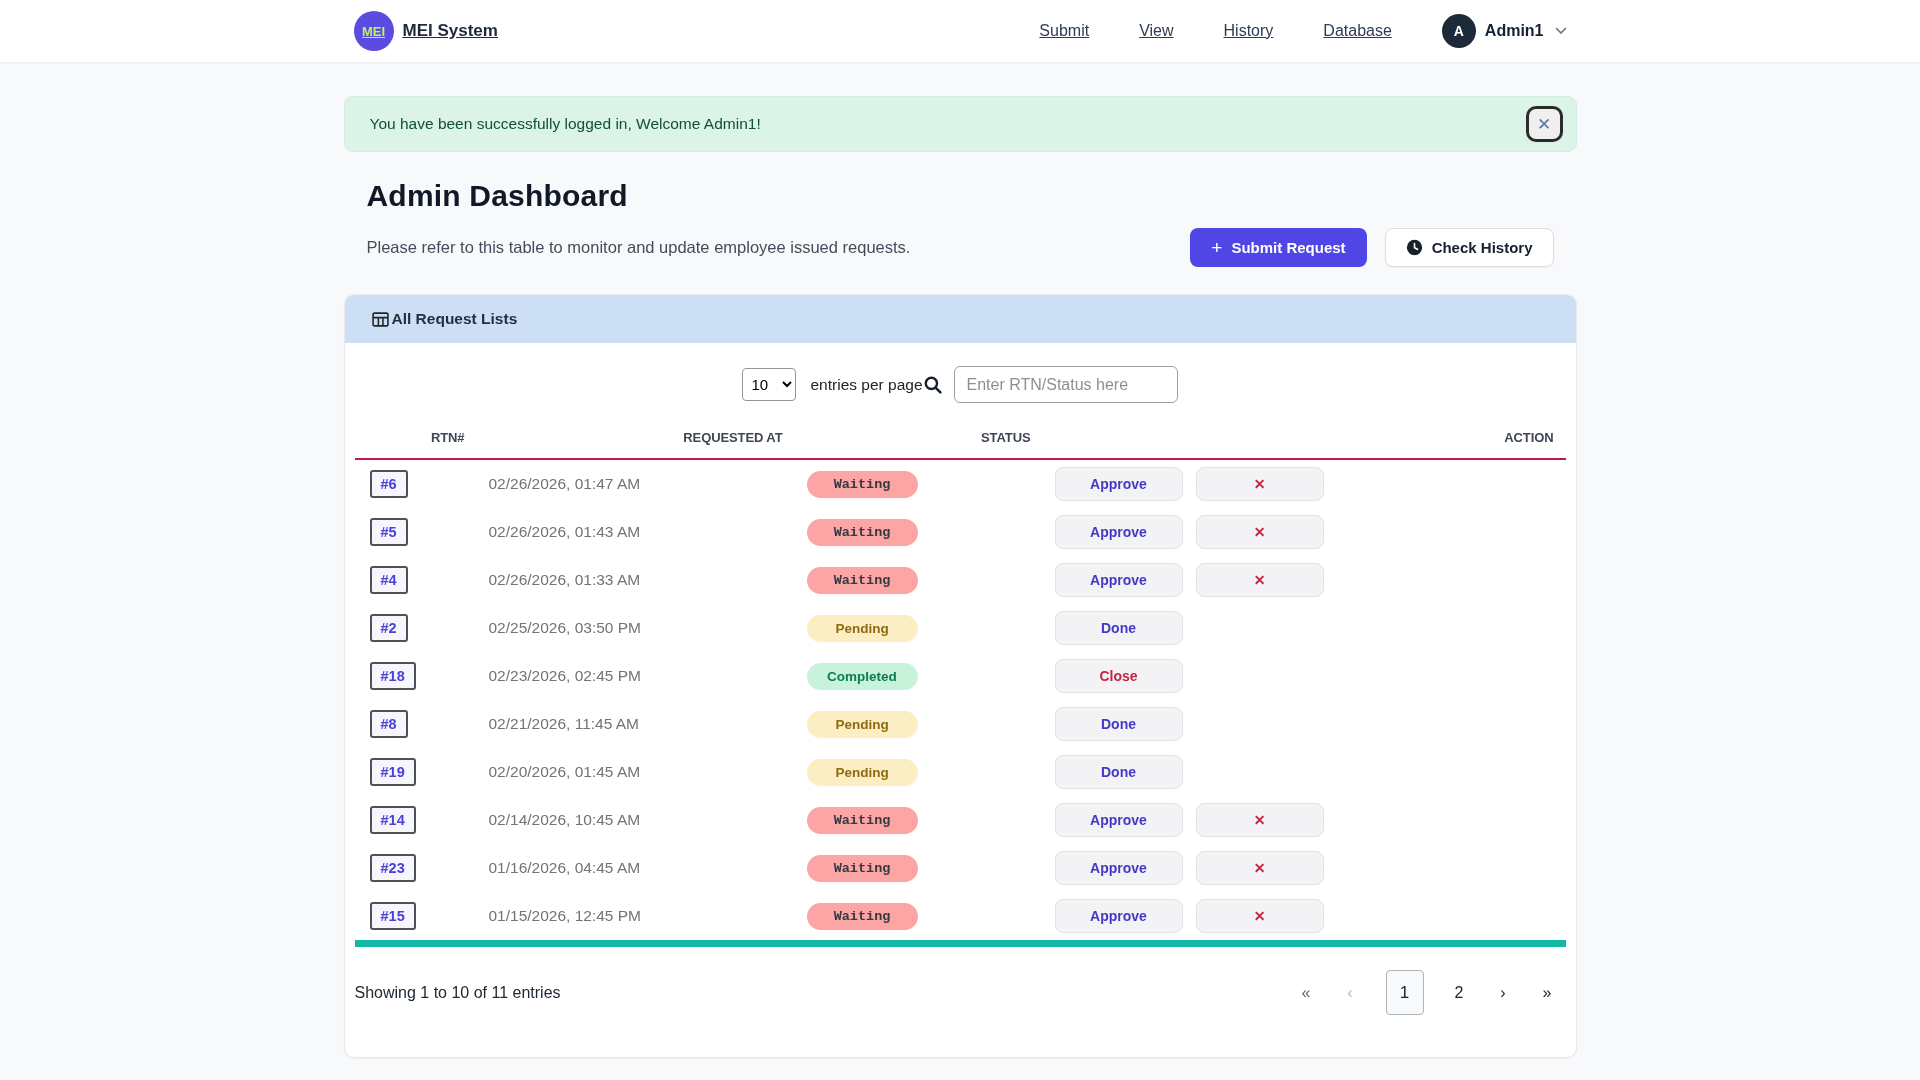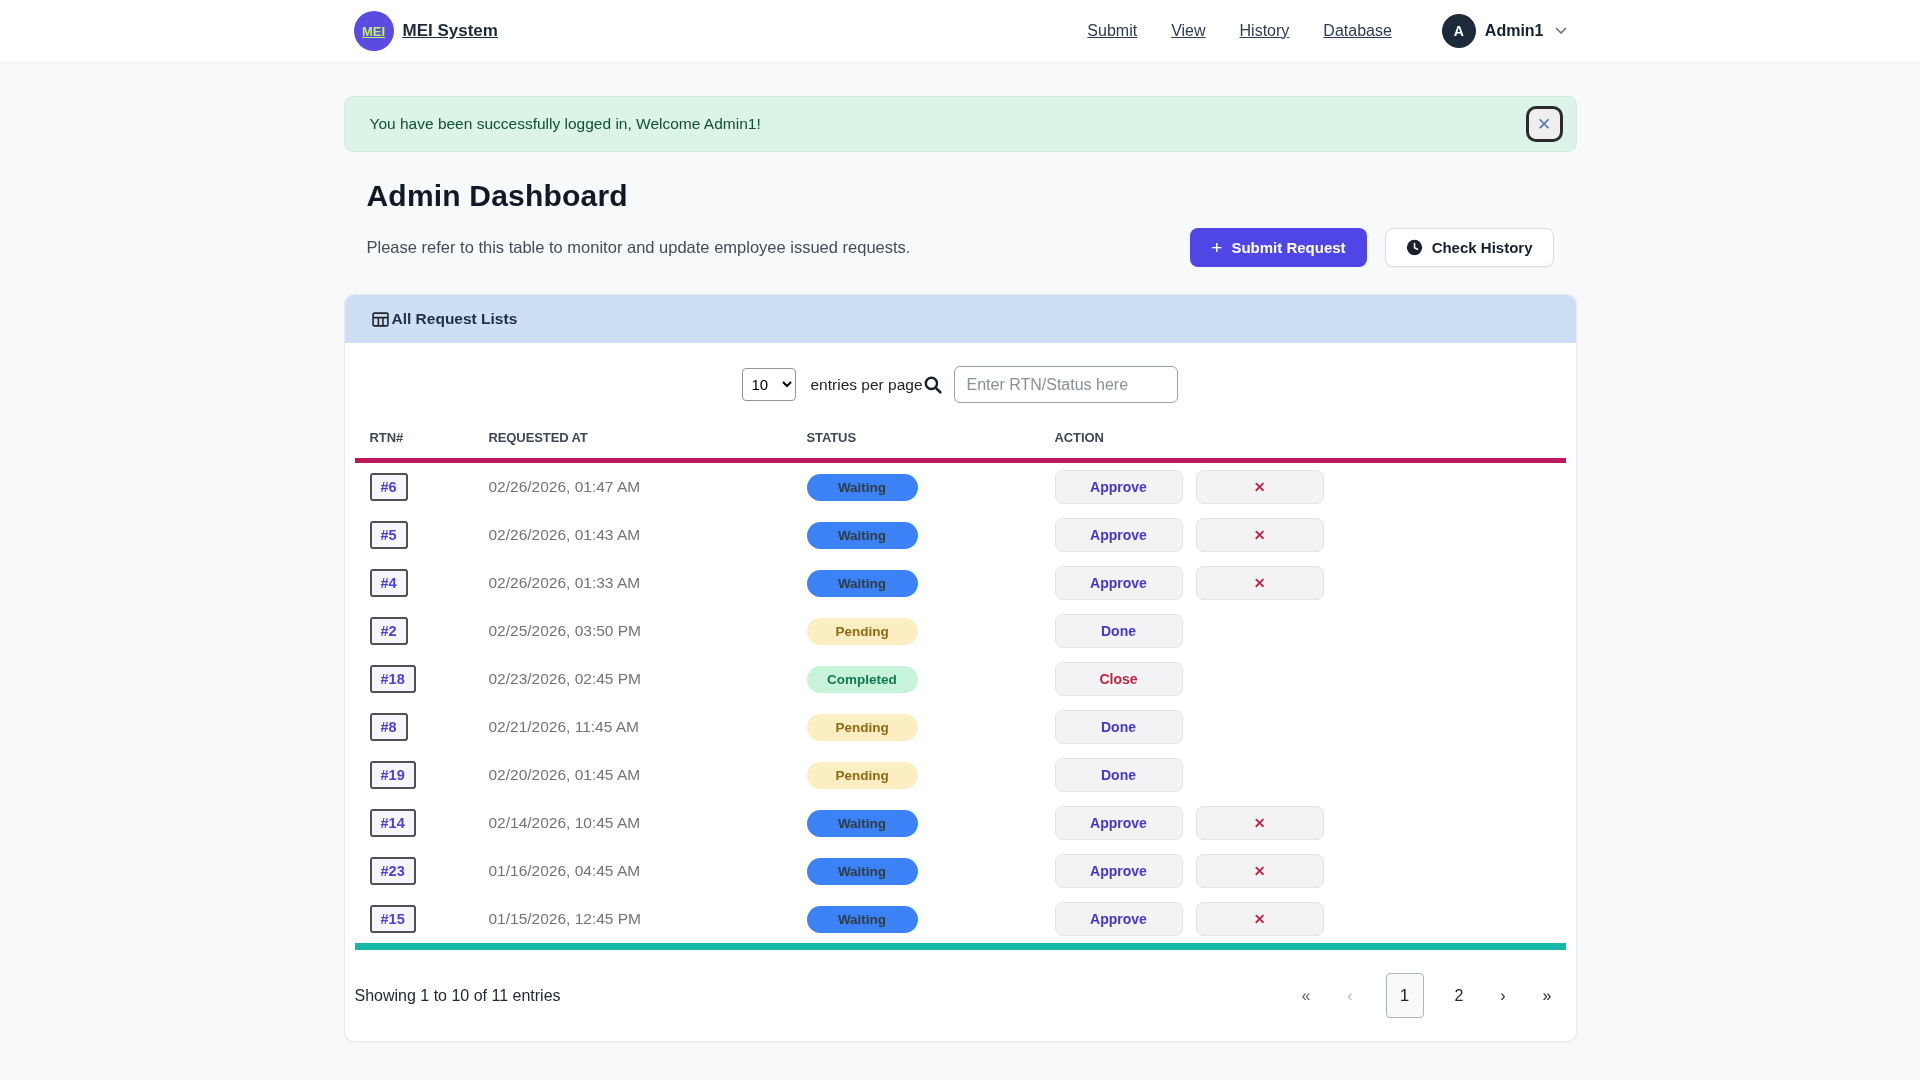--- a/index.html
+++ b/index.html
@@ -10,21 +10,21 @@
   
   .navbar { background: #fff; height: 62px; box-shadow: 0 1px 2px rgba(0,0,0,.05); }
   .navbar-inner { width: 1233px; margin: 0 auto; height: 100%; display: flex; align-items: center;
     justify-content: space-between; padding: 0 10px; }
   .brand { display: flex; align-items: center; gap: 9px; cursor: pointer; }
   .brand-logo { width: 40px; height: 40px; border-radius: 50%; background: #5b4be0; color: #bef264;
     font-weight: 700; font-size: 13px; display: flex; align-items: center; justify-content: center;
     text-decoration: underline; }
   .brand-name { font-size: 17px; font-weight: 700; color: #1e2a3a; text-decoration: underline; }
   .nav-right { display: flex; align-items: center; }
-  .nav-links { display: flex; align-items: center; gap: 34px; margin-right: 50px; }
+  .nav-links { display: flex; align-items: center; gap: 50px; margin-right: 50px; }
   .nav-link { font-size: 16px; color: #2d3b55; font-weight: 500; cursor: pointer; }
   .user-chip { display: flex; align-items: center; gap: 9px; cursor: pointer; }
   .avatar { width: 34px; height: 34px; border-radius: 50%; background: #1d2a3a; color: #fff;
     font-size: 14px; font-weight: 700; display: flex; align-items: center; justify-content: center; }
   .user-name { font-size: 16px; font-weight: 700; color: #142132; }
   .chev { margin-left: 2px; display: inline-flex; }
 
   
   .container { width: 1233px; margin: 0 auto; }
 
@@ -60,43 +60,43 @@
   .entries select { width: 54px; height: 33px; border: 1px solid #8f959e; border-radius: 4px;
     font-size: 15px; font-family: inherit; padding: 2px 4px; background: #fff; }
   .entries-label { font-size: 15.5px; color: #212529; margin-left: 14px; }
   .search { display: flex; align-items: center; gap: 11px; }
   .search input { width: 224px; height: 37px; border: 1px solid #9aa0a8; border-radius: 6px;
     padding: 0 12px; font-size: 16px; font-family: inherit; color: #212529; background: #fff; }
   .search input::placeholder { color: #8a9099; }
 
   
   table { width: calc(100% - 20px); margin: 0 10px; border-collapse: collapse; }
-  thead th { text-align: left; font-size: 13px; font-weight: 700; color: #3f4656; letter-spacing: -.1px;
-    padding: 10px 12px 13px; border-bottom: 5px solid #be185d; }
+  thead th { text-align: right; font-size: 13px; font-weight: 700; color: #3f4656; letter-spacing: -.1px;
+    padding: 10px 12px 13px; border-bottom: 2px solid #be185d; }
   th.c1, td.c1 { width: 122px; padding-left: 15px; }
   th.c2, td.c2 { width: 318px; }
   th.c3, td.c3 { width: 248px; }
   tbody td { padding: 7px 12px; height: 46px; vertical-align: middle; }
   tbody tr:last-child td { border-bottom: 7px solid #14b8a6; }
   .rtn-badge { display: inline-block; padding: 4px 9px; border: 2px solid #4e5257; border-radius: 3px;
     background: #f6f6fc; color: #4b40d8; font-weight: 700; font-size: 14.5px; cursor: pointer; }
   .req-at { font-size: 15.5px; color: #737373; }
   .pill { display: inline-block; min-width: 111px; text-align: center; padding: 6px 12px;
     border-radius: 999px; font-size: 13.5px; font-weight: 700; }
-  .pill.waiting { background: #3b82f6; color: #343a40; }
+  .pill.waiting { background: #fca5a5; color: #343a40; font-family: Liberation Mono, monospace; }
   .pill.pending { background: #fbeec3; color: #8f6a12; }
   .pill.completed { background: #c8f3db; color: #0f7a50; }
   .act-btn { display: inline-block; min-width: 128px; padding: 8px 10px; margin-right: 13px;
     background: #f3f3f5; border: 1px solid #e3e3e7; border-radius: 8px; font-weight: 700;
     font-size: 14px; text-align: center; cursor: pointer; font-family: inherit; }
   .act-btn.approve, .act-btn.done { color: #4338ca; }
   .act-btn.reject, .act-btn.close { color: #c22443; }
 
   
-  .card-footer { display: flex; align-items: center; justify-content: space-between; padding: 23px 10px 23px; }
+  .card-footer { display: flex; align-items: center; justify-content: space-between; padding: 23px 10px 42px; }
   .summary { font-size: 16px; color: #202a37; }
   .pagination { display: flex; align-items: center; gap: 27px; margin-right: 10px; }
   .page-item { font-size: 16px; color: #212529; cursor: pointer; min-width: 17px; text-align: center; }
   .page-item.muted { color: #b4bac1; }
   .page-item.first { color: #5d646d; }
   .page-item.active { border: 1px solid #adb5bd; background: #f8f9fa; border-radius: 4px;
     width: 38px; height: 45px; line-height: 43px; font-size: 17px; }
   svg { display: block; }
 </style>
 </head>

